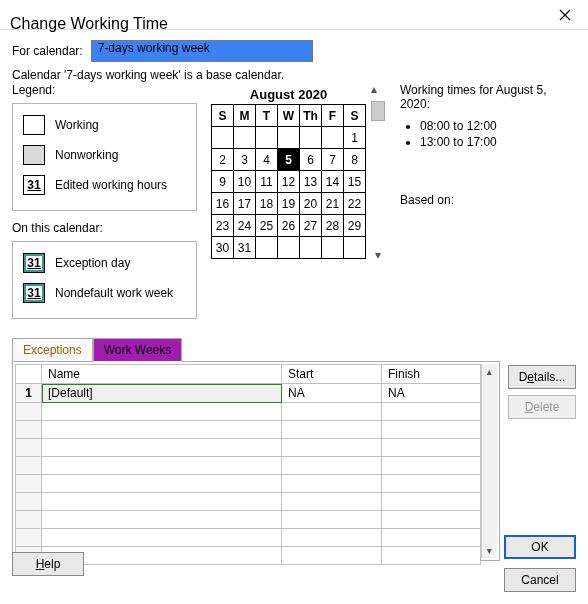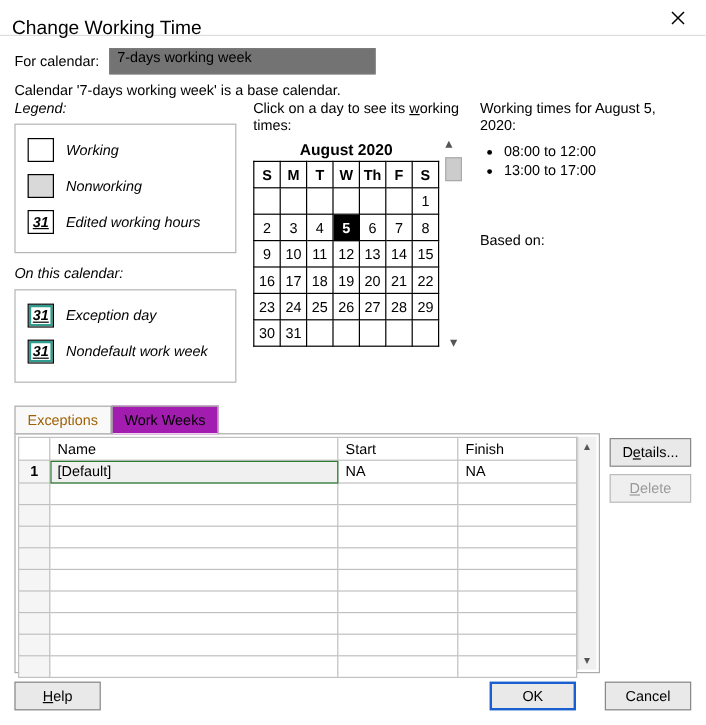--- a/index.html
+++ b/index.html
@@ -27,25 +27,25 @@
   display: flex; align-items: center; justify-content: center;
   font-size: 14px; font-family: Arial, sans-serif;
 }
 .content { padding: 10px 12px; }
 .row { display: flex; align-items: center; gap: 8px; margin-bottom: 6px; }
 .forcal-input {
   border: 1px solid #7a7a7a;
   height: 22px;
   width: 222px;
   padding: 0 6px;
-  background: #737373;
+  background: #3b82f6;
 }
 .subtext { margin-bottom: 1px; }
 .threecol { display: flex; gap: 14px; }
-.legend { width: 185px; font-style: italic; }
+.legend { width: 185px; }
 .legend-box {
   border: 1px solid #b5b5b5;
   padding: 6px 10px 10px;
 }
 .legend-item { display:flex; align-items:center; gap:10px; height:30px; }
 .swatch { width:22px; height:20px; border:1px solid #000; background:#fff; display:flex; align-items:center; justify-content:center; font-weight:bold; }
 .swatch.gray { background:#d9d9d9; }
 .swatch.num { text-decoration: underline; font-size:12px; }
 .swatch.teal { box-shadow: inset 0 0 0 2px #2f9e8f; }
 .subhead { margin:10px 0 6px; }
@@ -122,21 +122,21 @@
   display:flex; align-items:center; justify-content:center;
   padding:0 10px;
 }
 .btn.small { min-width:64px; }
 .btn.disabled { color:#9a9a9a; border-color:#bbb; background:#efefef; }
 .btn.primary { border:2px solid #1a5fd0; }
 .footer {
   position:absolute; bottom:12px; left:12px; right:12px;
   display:flex; justify-content:space-between; align-items:center;
 }
-.footer .right { display:flex; gap:24px; }
+.footer .right { display:flex; gap:9px;flex-direction:column; }
 .ul { text-decoration: underline; }
 .calcol .label { margin-bottom:2px; display:block; }
 </style>
 </head>
 <body>
 
 <div class="titlebar">
   <span class="title">Change Working Time</span>
   <div class="close">
     <svg width="12" height="12" viewBox="0 0 12 12">
@@ -178,21 +178,20 @@
           <span>Exception day</span>
         </div>
         <div class="legend-item">
           <div class="swatch num teal">31</div>
           <span>Nondefault work week</span>
         </div>
       </div>
     </div>
 
     <div class="calcol">
-      <span class="label"><span>Click on a day to see its </span><span class="ul">w</span><span>orking times:</span></span>
       <div class="cal-wrap">
         <div>
           <div class="cal-title">August 2020</div>
           <table class="cal" id="cal">
               <thead>
                 <tr>
                   <th>S</th>
                   <th>M</th>
                   <th>T</th>
                   <th>W</th>

